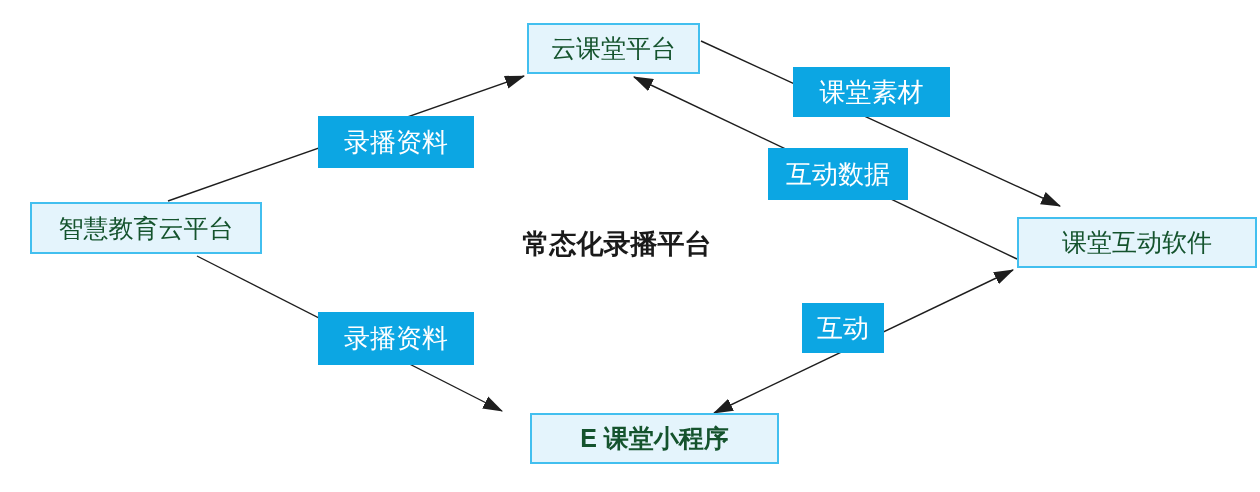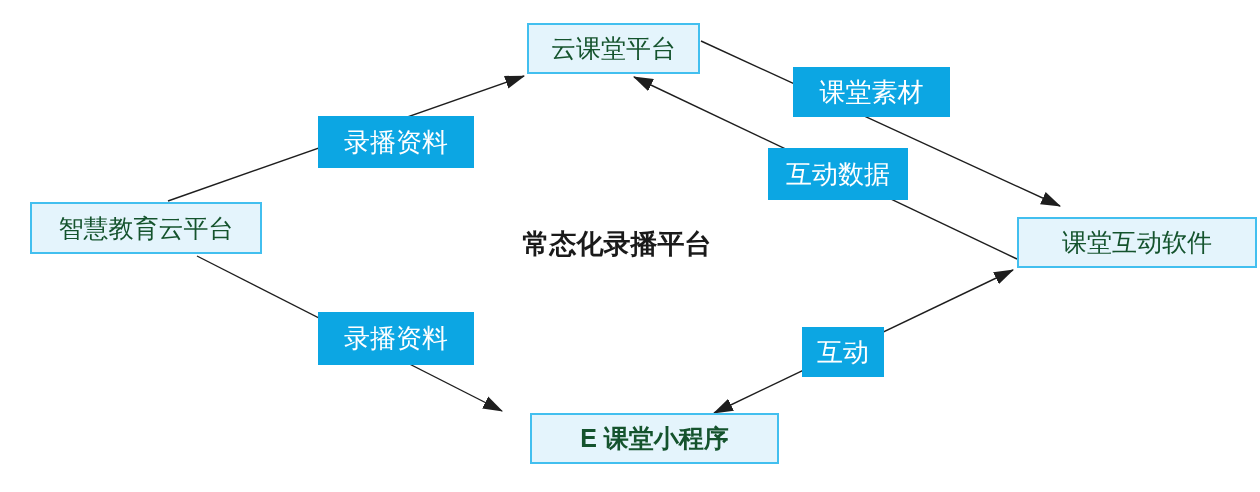--- a/index.html
+++ b/index.html
@@ -92,17 +92,17 @@
   <div class="node" style="left:530px; top:413px; width:249px; height:51px;font-weight:bold;">E 课堂小程序</div>
 
   <div class="edge-label" style="left:318px; top:116px; width:156px; height:52px;">录播资料</div>
 
   <div class="edge-label" style="left:793px; top:67px;  width:157px; height:50px;">课堂素材</div>
 
   <div class="edge-label" style="left:768px; top:148px; width:140px; height:52px;">互动数据</div>
 
   <div class="edge-label" style="left:318px; top:312px; width:156px; height:53px;">录播资料</div>
 
-  <div class="edge-label" style="left:802px; top:303px; width:82px;  height:50px;margin-top:24px;">互动</div>
+  <div class="edge-label" style="left:802px; top:303px; width:82px;  height:50px;">互动</div>
 
   <div class="center-label" style="left:520px; top:228px; width:194px; height:32px;">常态化录播平台</div>
 
 </div>
 
 </body></html>

